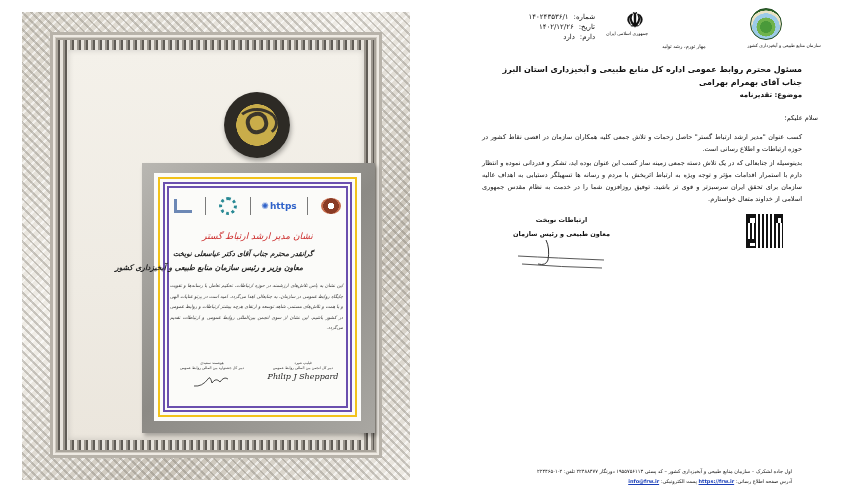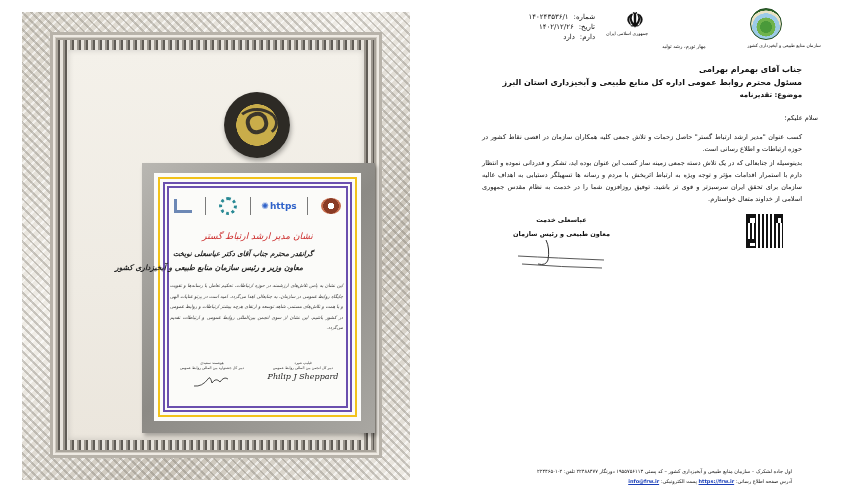--- a/index.html
+++ b/index.html
@@ -199,31 +199,31 @@
     <div class="glyph">☫</div>
     <div class="cap">جمهوری اسلامی ایران</div>
   </div>
 
   <div class="slogan">مهار تورم، رشد تولید</div>
 
   <div class="org-logo"></div>
   <div class="org-name">سازمان منابع طبیعی و آبخیزداری کشور</div>
 
   <div class="addressee">
+    <div>مسئول محترم روابط عمومی اداره کل منابع طبیعی و آبخیزداری استان البرز</div>
     <div>جناب آقای بهمرام بهرامی</div>
-    <div>مسئول محترم روابط عمومی اداره کل منابع طبیعی و آبخیزداری استان البرز</div>
     <div class="subj">موضوع: تقدیرنامه</div>
   </div>
 
   <div class="greet">سلام علیکم؛</div>
   <div class="para p1">کسب عنوان "مدیر ارشد ارتباط گستر" حاصل زحمات و تلاش جمعی کلیه همکاران سازمان در اقصی نقاط کشور در حوزه ارتباطات و اطلاع رسانی است.</div>
   <div class="para p2">بدینوسیله از جنابعالی که در یک تلاش دسته جمعی زمینه ساز کسب این عنوان بوده اید، تشکر و قدردانی نموده و انتظار دارم با استمرار اقدامات مؤثر و توجه ویژه به ارتباط اثربخش با مردم و رسانه ها تسهیلگر دستیابی به اهداف عالیه سازمان برای تحقق ایران سرسبزتر و قوی تر باشید. توفیق روزافزون شما را در خدمت به نظام مقدس جمهوری اسلامی از خداوند متعال خواستارم.</div>
 
   <div class="signer">
-    <div>عباسعلی خدمت</div>
+    <div>ارتباطات نوبخت</div>
     <div>معاون طبیعی و رئیس سازمان</div>
   </div>
 
   <svg class="signature-mark" width="90" height="34" viewBox="0 0 90 34">
     <path d="M30 2 Q34 10 32 22 Q30 28 22 26" stroke="#333" stroke-width="1" fill="none"></path>
     <path d="M2 18 Q40 20 88 22" stroke="#444" stroke-width="0.9" fill="none"></path>
     <path d="M6 26 Q45 29 86 30" stroke="#444" stroke-width="0.9" fill="none"></path>
   </svg>
 
   <div class="qr"></div>

